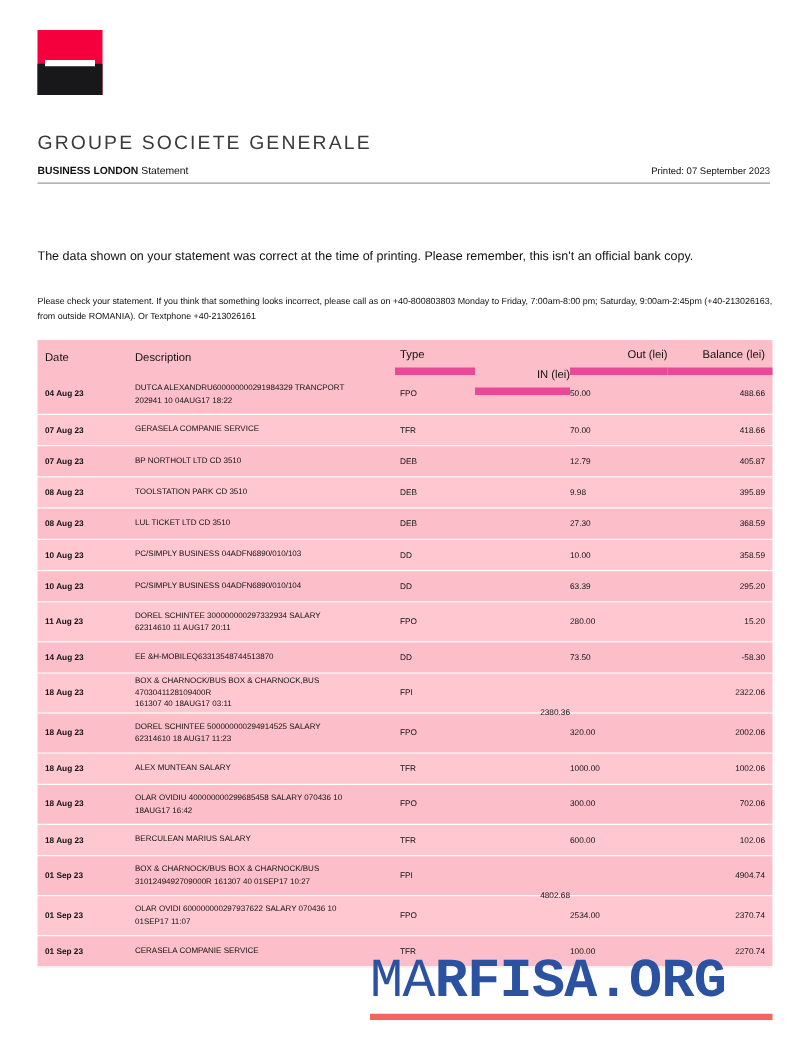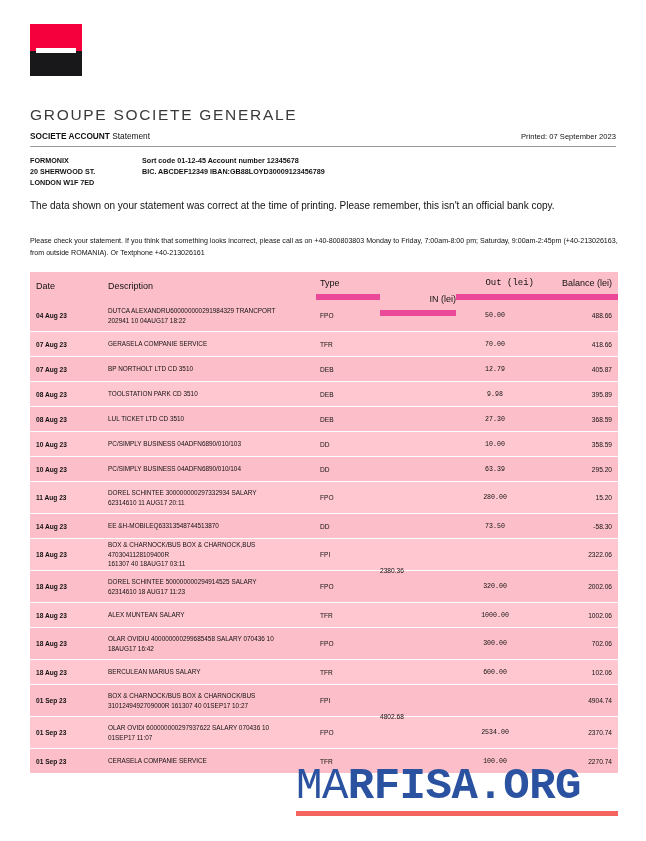--- a/index.html
+++ b/index.html
@@ -169,22 +169,22 @@
   .thead .c-desc {
     height: 100%;
     display: flex;
     align-items: center;
     box-sizing: border-box;
   }
 
   .c-date { width: 76px; padding-left: 6px; box-sizing: border-box; }
   .c-desc { width: 210px; padding-left: 2px; box-sizing: border-box; }
   .c-type { width: 64px; padding-left: 4px; box-sizing: border-box; }
-  .c-in   { width: 76px; box-sizing: border-box; margin-top: 32px; }
-  .c-out  { width: 78px; text-align: center; box-sizing: border-box; font-family: Liberation Mono, monospace; }
+  .c-in   { width: 76px; text-align: right; box-sizing: border-box; margin-top: 32px; }
+  .c-out  { width: 78px; text-align: left; box-sizing: border-box; }
   .c-bal  { width: 84px; text-align: right; padding-right: 6px; box-sizing: border-box; }
 
   .thead .c-date,
   .thead .c-desc,
   .thead .c-type { font-size: 9px; }
   .thead .c-in,
   .thead .c-out,
   .thead .c-bal { font-size: 9px; justify-content: flex-end; }
 
   .tbody .c-date { font-size: 6.6px; font-weight: bold; }
@@ -230,37 +230,26 @@
     <div class="logo-row">
       <div class="logo-mark" style="background: rgb(245, 0, 60);">
         <div class="lower" style="background: rgb(24, 24, 26);"></div>
         <div class="slot"></div>
       </div>
     </div>
     <div class="group-line">GROUPE SOCIETE GENERALE</div>
   </div>
 
   <div class="title-row">
-    <div class="title-left"><span>SOCIETE ACCOUNT</span><span class="soft"> Statement</span></div>
+    <div class="title-left"><span>BUSINESS LONDON</span><span class="soft"> Statement</span></div>
     <div class="title-right">Printed: 07 September 2023</div>
   </div>
 
   <div class="rule"></div>
 
-  <div class="info-row">
-    <div class="addr">
-      <div>FORMONIX</div>
-      <div>20 SHERWOOD ST.</div>
-      <div>LONDON W1F 7ED</div>
-    </div>
-    <div class="acct">
-      <div>Sort code 01-12-45   Account number 12345678</div>
-      <div>BIC. ABCDEF12349    IBAN:GB88LOYD30009123456789</div>
-    </div>
-  </div>
 
   <div class="notice1">The data shown on your statement was correct at the time of printing. Please remember, this isn't an official bank copy.</div>
   <div class="notice2">Please check your statement. If you think that something looks incorrect, please call as on +40-800803803 Monday to Friday, 7:00am-8:00 pm; Saturday, 9:00am-2:45pm (+40-213026163, from outside ROMANIA). Or Textphone +40-213026161</div>
 
   <div class="table">
     <div class="trow thead">
       <div class="c-date">Date</div>
       <div class="c-desc">Description</div>
       <div class="c-type">Type</div>
       <div class="c-in">IN (lei)</div>

